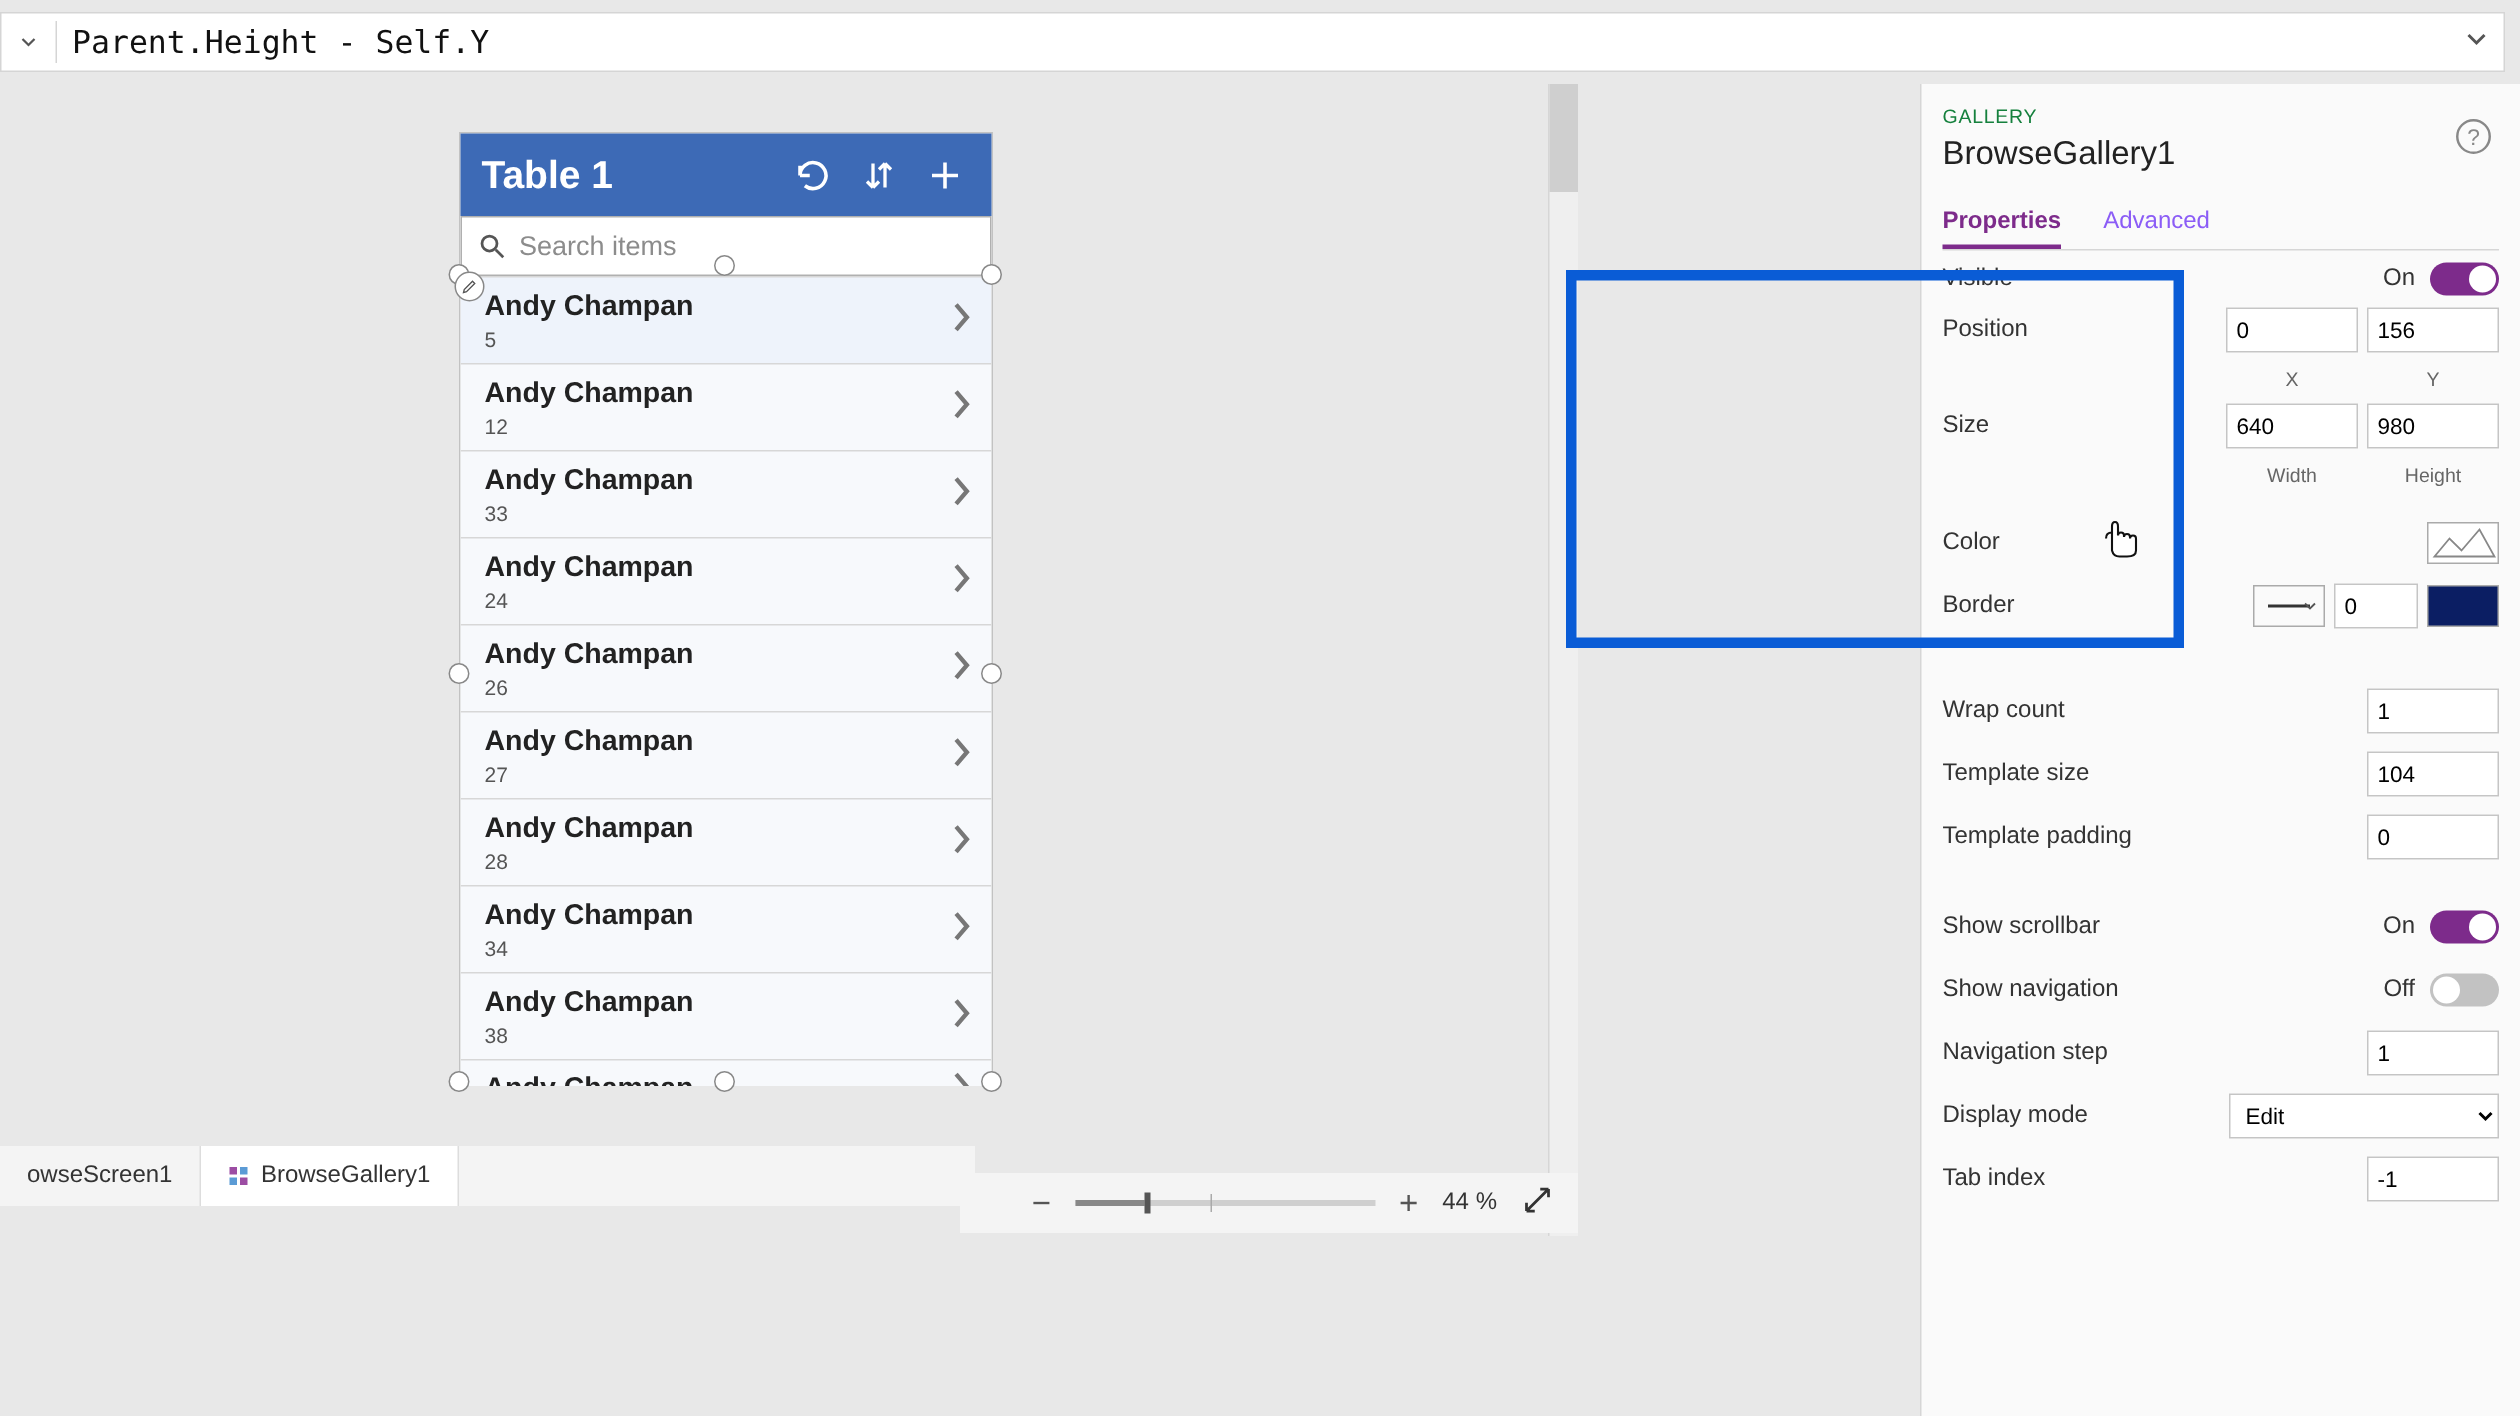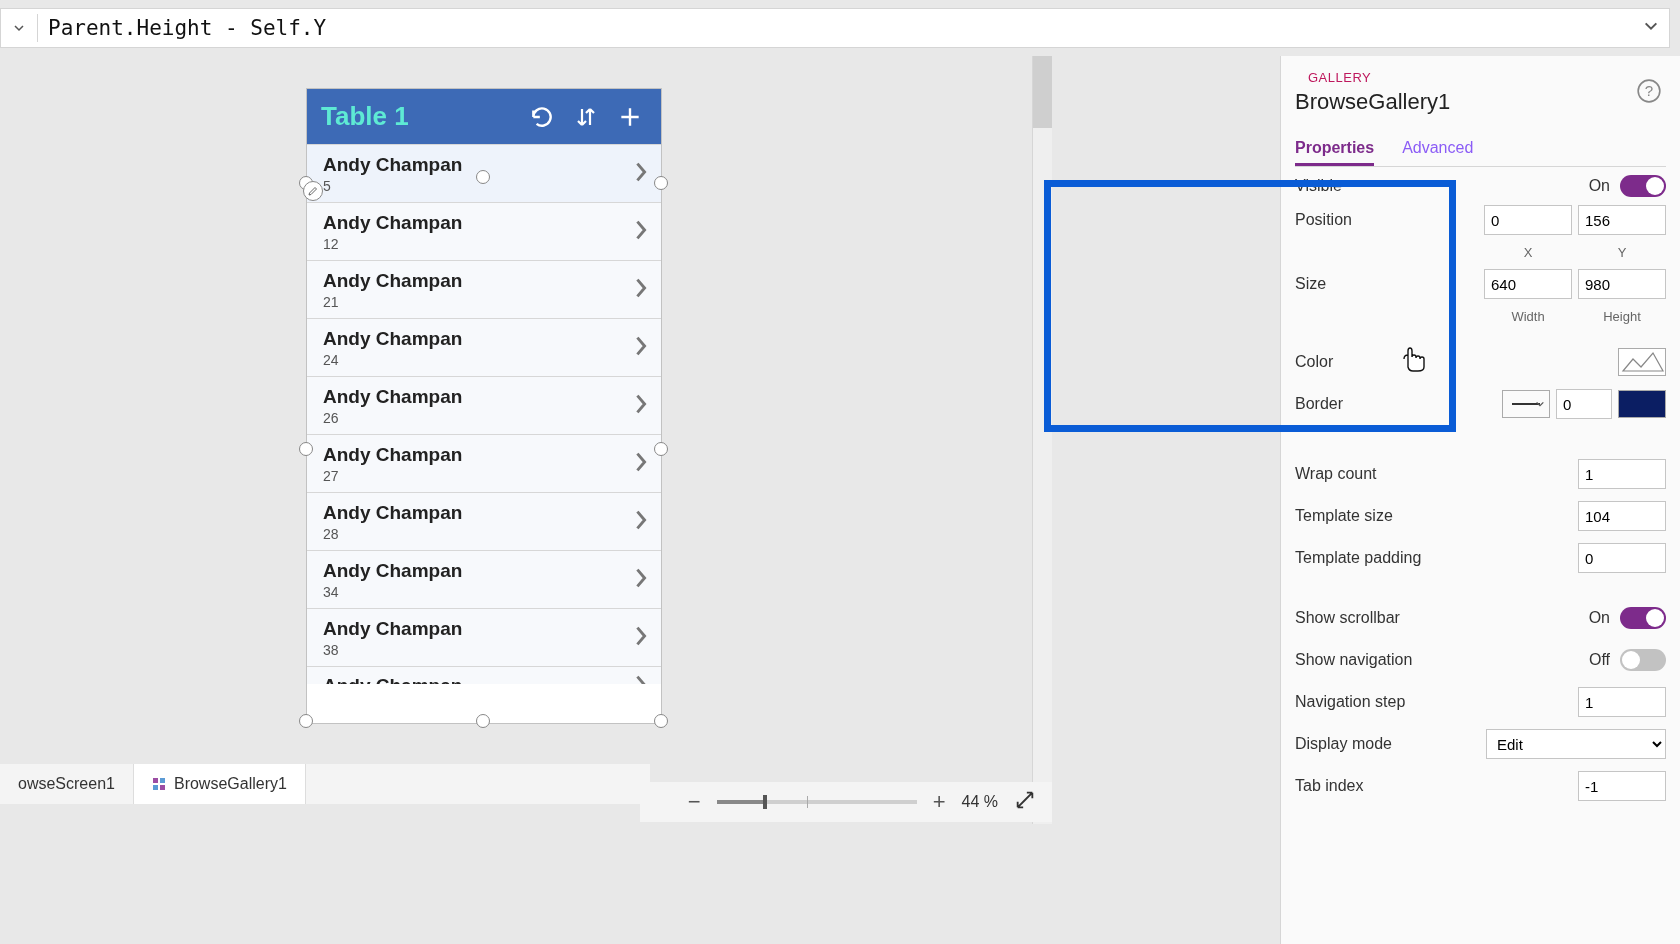--- a/index.html
+++ b/index.html
@@ -23,21 +23,21 @@
 
   
   .phone {
     position: absolute; left: 306px; top: 88px; width: 356px; height: 636px;
     background: #fff; border: 1px solid #c2c2c2;
   }
   .phone-header {
     height: 55px; background: #3d6ab6; display:flex; align-items:center; padding:0 14px;
     color:#fff;
   }
-  .phone-title { color:#5eead4; font-size:26px; font-weight:600; margin-right:auto; }
+  .phone-title { color:#ffffff; font-size:26px; font-weight:600; margin-right:auto; }
   .phone-icn { width:34px; height:34px; display:flex; align-items:center; justify-content:center; margin-left:10px; }
   .phone-icn svg { stroke:#fff; fill:none; stroke-width:2.2; }
 
   .search-box { height: 40px; margin: 0; border: 1px solid #b0b0b0; background:#fff; display:flex; align-items:center; padding:0 10px; }
   .search-box svg { stroke:#555; fill:none; stroke-width:2.2; }
   .search-box .ph { color:#8c8c8c; font-size:18px; margin-left:8px; }
 
   .gallery { position:relative; border: 0; height: 540px; overflow:hidden; }
   .g-item { height: 58px; border-top: 1px solid #d7d7d7; background:#f7f9fc; padding:6px 16px; display:flex; flex-direction:column; justify-content:center; position:relative; }
   .g-item.first { background:#eef3fb; }
@@ -57,21 +57,21 @@
     left: 303px; top: 181px;
   }
   .edit-badge svg { stroke:#555; fill:none; stroke-width:1.8; }
 
   
   .right-panel {
     position: absolute; top: 56px; right: 0; bottom: 0; width: 400px;
     background: #fafafa; border-left: 1px solid #d6d6d6;
     padding: 14px 14px 0 14px; overflow: hidden;
   }
-  .rp-kicker { font-size:13px; color:#be185d; letter-spacing:0.5px;margin-left:13px; }
+  .rp-kicker { font-size:13px; color:#15803d; letter-spacing:0.5px; }
   .rp-name { font-size:22px; color:#222; margin-top:4px; }
   .help-icon { position:absolute; top:22px; right:18px; width:26px; height:26px; }
 
   .tabs { display:flex; gap:28px; margin-top:18px; border-bottom:1px solid #d6d6d6; }
   .tab { font-size:16px; padding:6px 0; color:#8b5cf6; }
   .tab.active { color:#7d2b8b; font-weight:700; border-bottom:3px solid #7d2b8b; }
 
   .prop-row { display:flex; align-items:center; height:42px; font-size:16px; color:#333; }
   .prop-row .lab { flex:1; }
   .prop-row input[type=text] { width:88px; height:30px; border:1px solid #c5c5c5; padding:0 6px; font-size:15px; background:#fff; }
@@ -156,20 +156,27 @@
       <svg width="24" height="24" viewBox="0 0 24 24">
           <path d="M8 4 L8 20 M8 20 L4 16 M8 20 L12 16 M16 20 L16 4 M16 4 L12 8 M16 4 L20 8"></path>
         </svg>
     </span>
     <span class="phone-icn">
       <svg width="26" height="26" viewBox="0 0 24 24">
           <path d="M12 4 L12 20 M4 12 L20 12"></path>
         </svg>
     </span>
   </div>
+  <div class="search-box">
+    <svg width="20" height="20" viewBox="0 0 24 24">
+        <circle cx="10" cy="10" r="6"></circle>
+        <path d="M15 15 L21 21"></path>
+      </svg>
+    <span class="ph">Search items</span>
+  </div>
   <div class="gallery" id="gallery-list">
     <div class="gallery-scroll"></div>
   <div class="g-item first">
     <span class="nm">Andy Champan</span>
     <span class="sub">5</span>
     <span class="chev">
       <svg width="16" height="24" viewBox="0 0 12 20">
             <path d="M3 3 L9 10 L3 17"></path>
           </svg>
     </span>
@@ -178,21 +185,21 @@
     <span class="nm">Andy Champan</span>
     <span class="sub">12</span>
     <span class="chev">
       <svg width="16" height="24" viewBox="0 0 12 20">
             <path d="M3 3 L9 10 L3 17"></path>
           </svg>
     </span>
       </div>
       <div class="g-item">
     <span class="nm">Andy Champan</span>
-    <span class="sub">21</span>
+    <span class="sub">33</span>
     <span class="chev">
       <svg width="16" height="24" viewBox="0 0 12 20">
             <path d="M3 3 L9 10 L3 17"></path>
           </svg>
     </span>
       </div>
       <div class="g-item">
     <span class="nm">Andy Champan</span>
     <span class="sub">24</span>
     <span class="chev">

